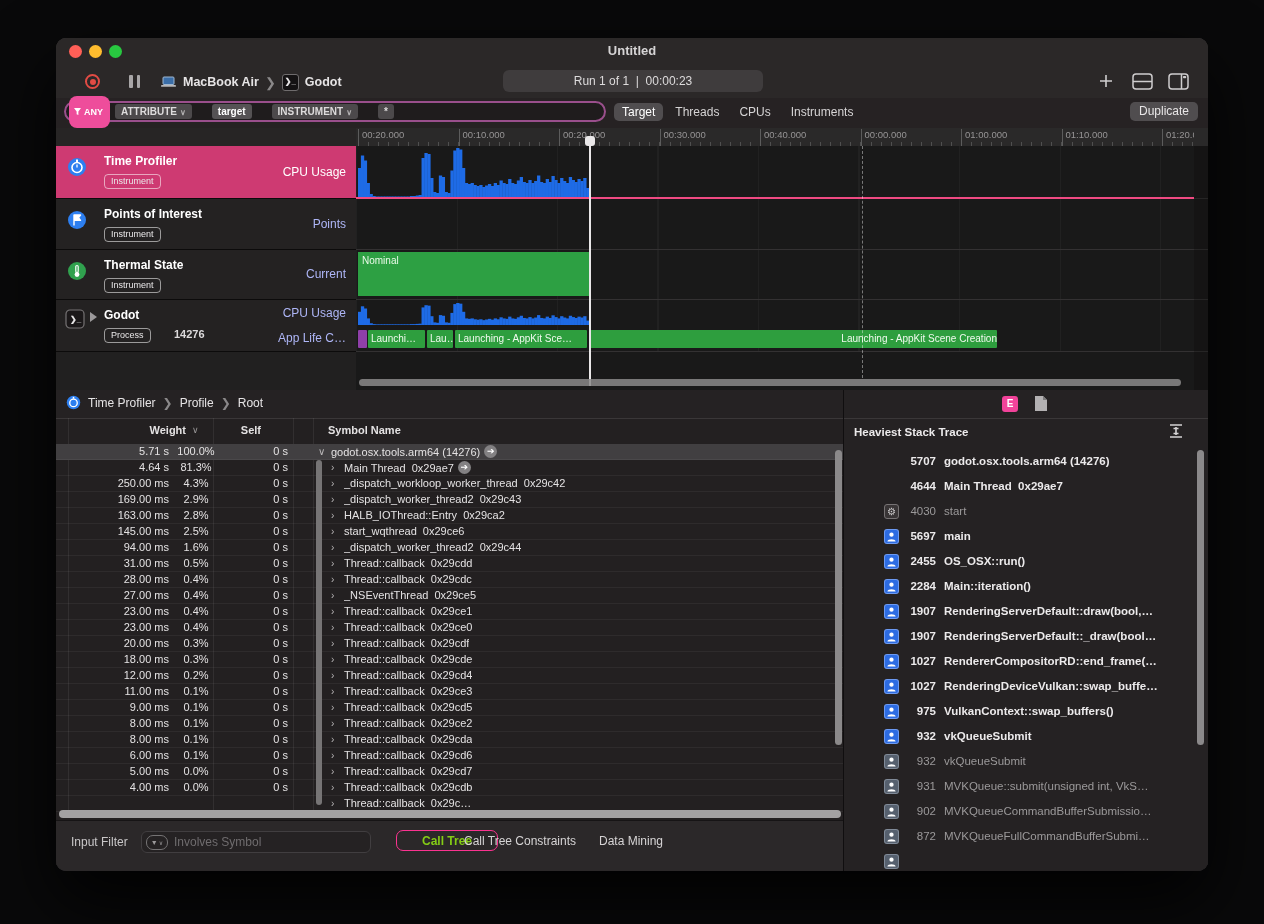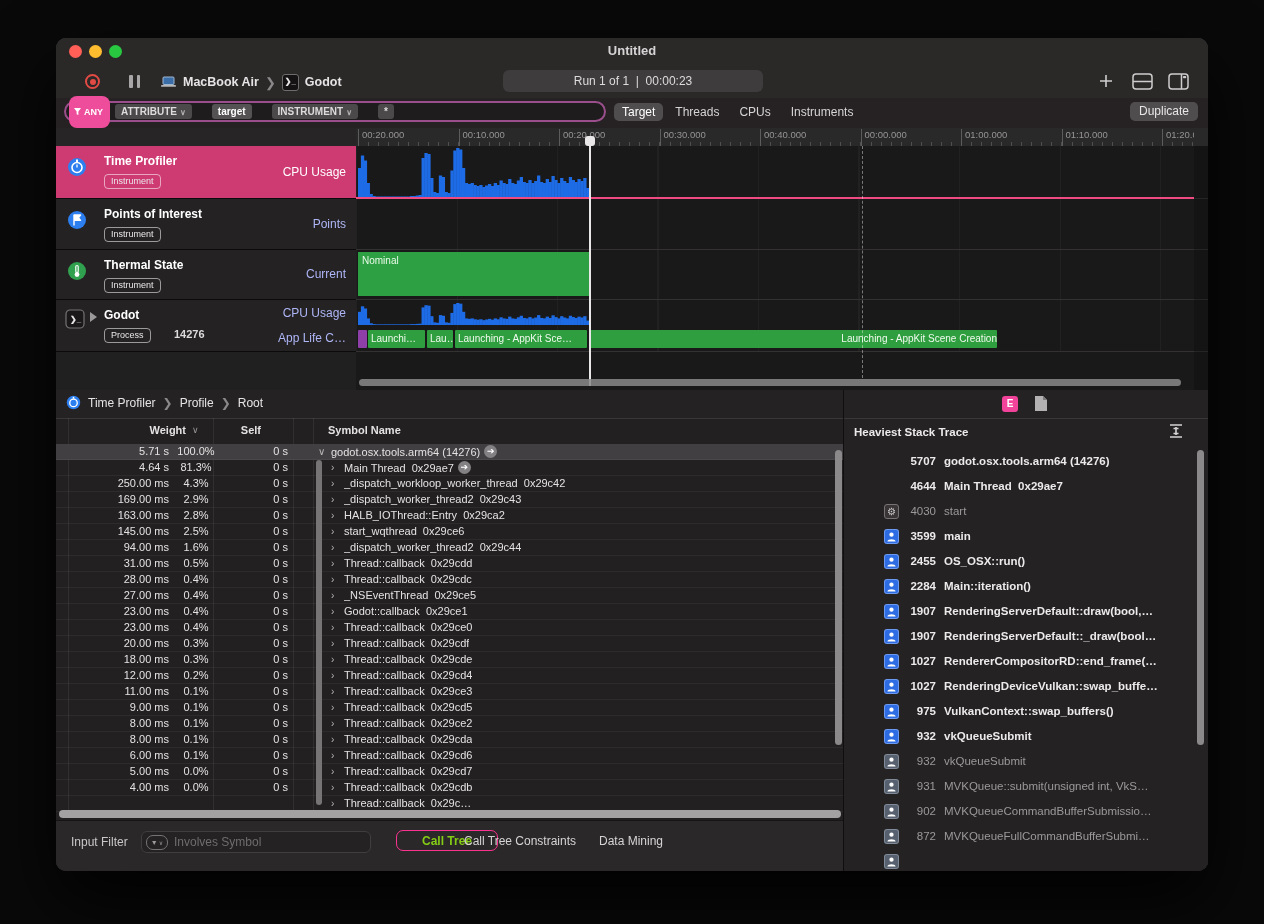--- a/index.html
+++ b/index.html
@@ -605,21 +605,21 @@
                 <span class="chev" style="margin-left: 13px;">›</span>
                 <span class="symtext">_NSEventThread  0x29ce5</span>
               </span>
             </div>
             <div class="ctrow">
               <span class="cell-wv">23.00 ms</span>
               <span class="cell-wp">0.4%</span>
               <span class="cell-self">0 s</span>
               <span class="cell-sym">
                 <span class="chev" style="margin-left: 13px;">›</span>
-                <span class="symtext">Godot::callback  0x29ce1</span>
+                <span class="symtext">Thread::callback  0x29ce1</span>
               </span>
             </div>
             <div class="ctrow">
               <span class="cell-wv">23.00 ms</span>
               <span class="cell-wp">0.4%</span>
               <span class="cell-self">0 s</span>
               <span class="cell-sym">
                 <span class="chev" style="margin-left: 13px;">›</span>
                 <span class="symtext">Thread::callback  0x29ce0</span>
               </span>
@@ -769,21 +769,21 @@
               <span class="st-num">4030</span>
               <span class="st-sym">start</span>
             </div>
             <div class="st-row">
               <span class="st-icon person">
                 <svg width="13" height="13" viewBox="0 0 14 14">
                   <circle cx="7" cy="5" r="2.3" fill="#fff"></circle>
                   <path d="M2.5 12.5c.6-3.4 8.4-3.4 9 0z" fill="#fff"></path>
                 </svg>
               </span>
-              <span class="st-num">3599</span>
+              <span class="st-num">5697</span>
               <span class="st-sym">main</span>
             </div>
             <div class="st-row">
               <span class="st-icon person">
                 <svg width="13" height="13" viewBox="0 0 14 14">
                   <circle cx="7" cy="5" r="2.3" fill="#fff"></circle>
                   <path d="M2.5 12.5c.6-3.4 8.4-3.4 9 0z" fill="#fff"></path>
                 </svg>
               </span>
               <span class="st-num">2455</span>

